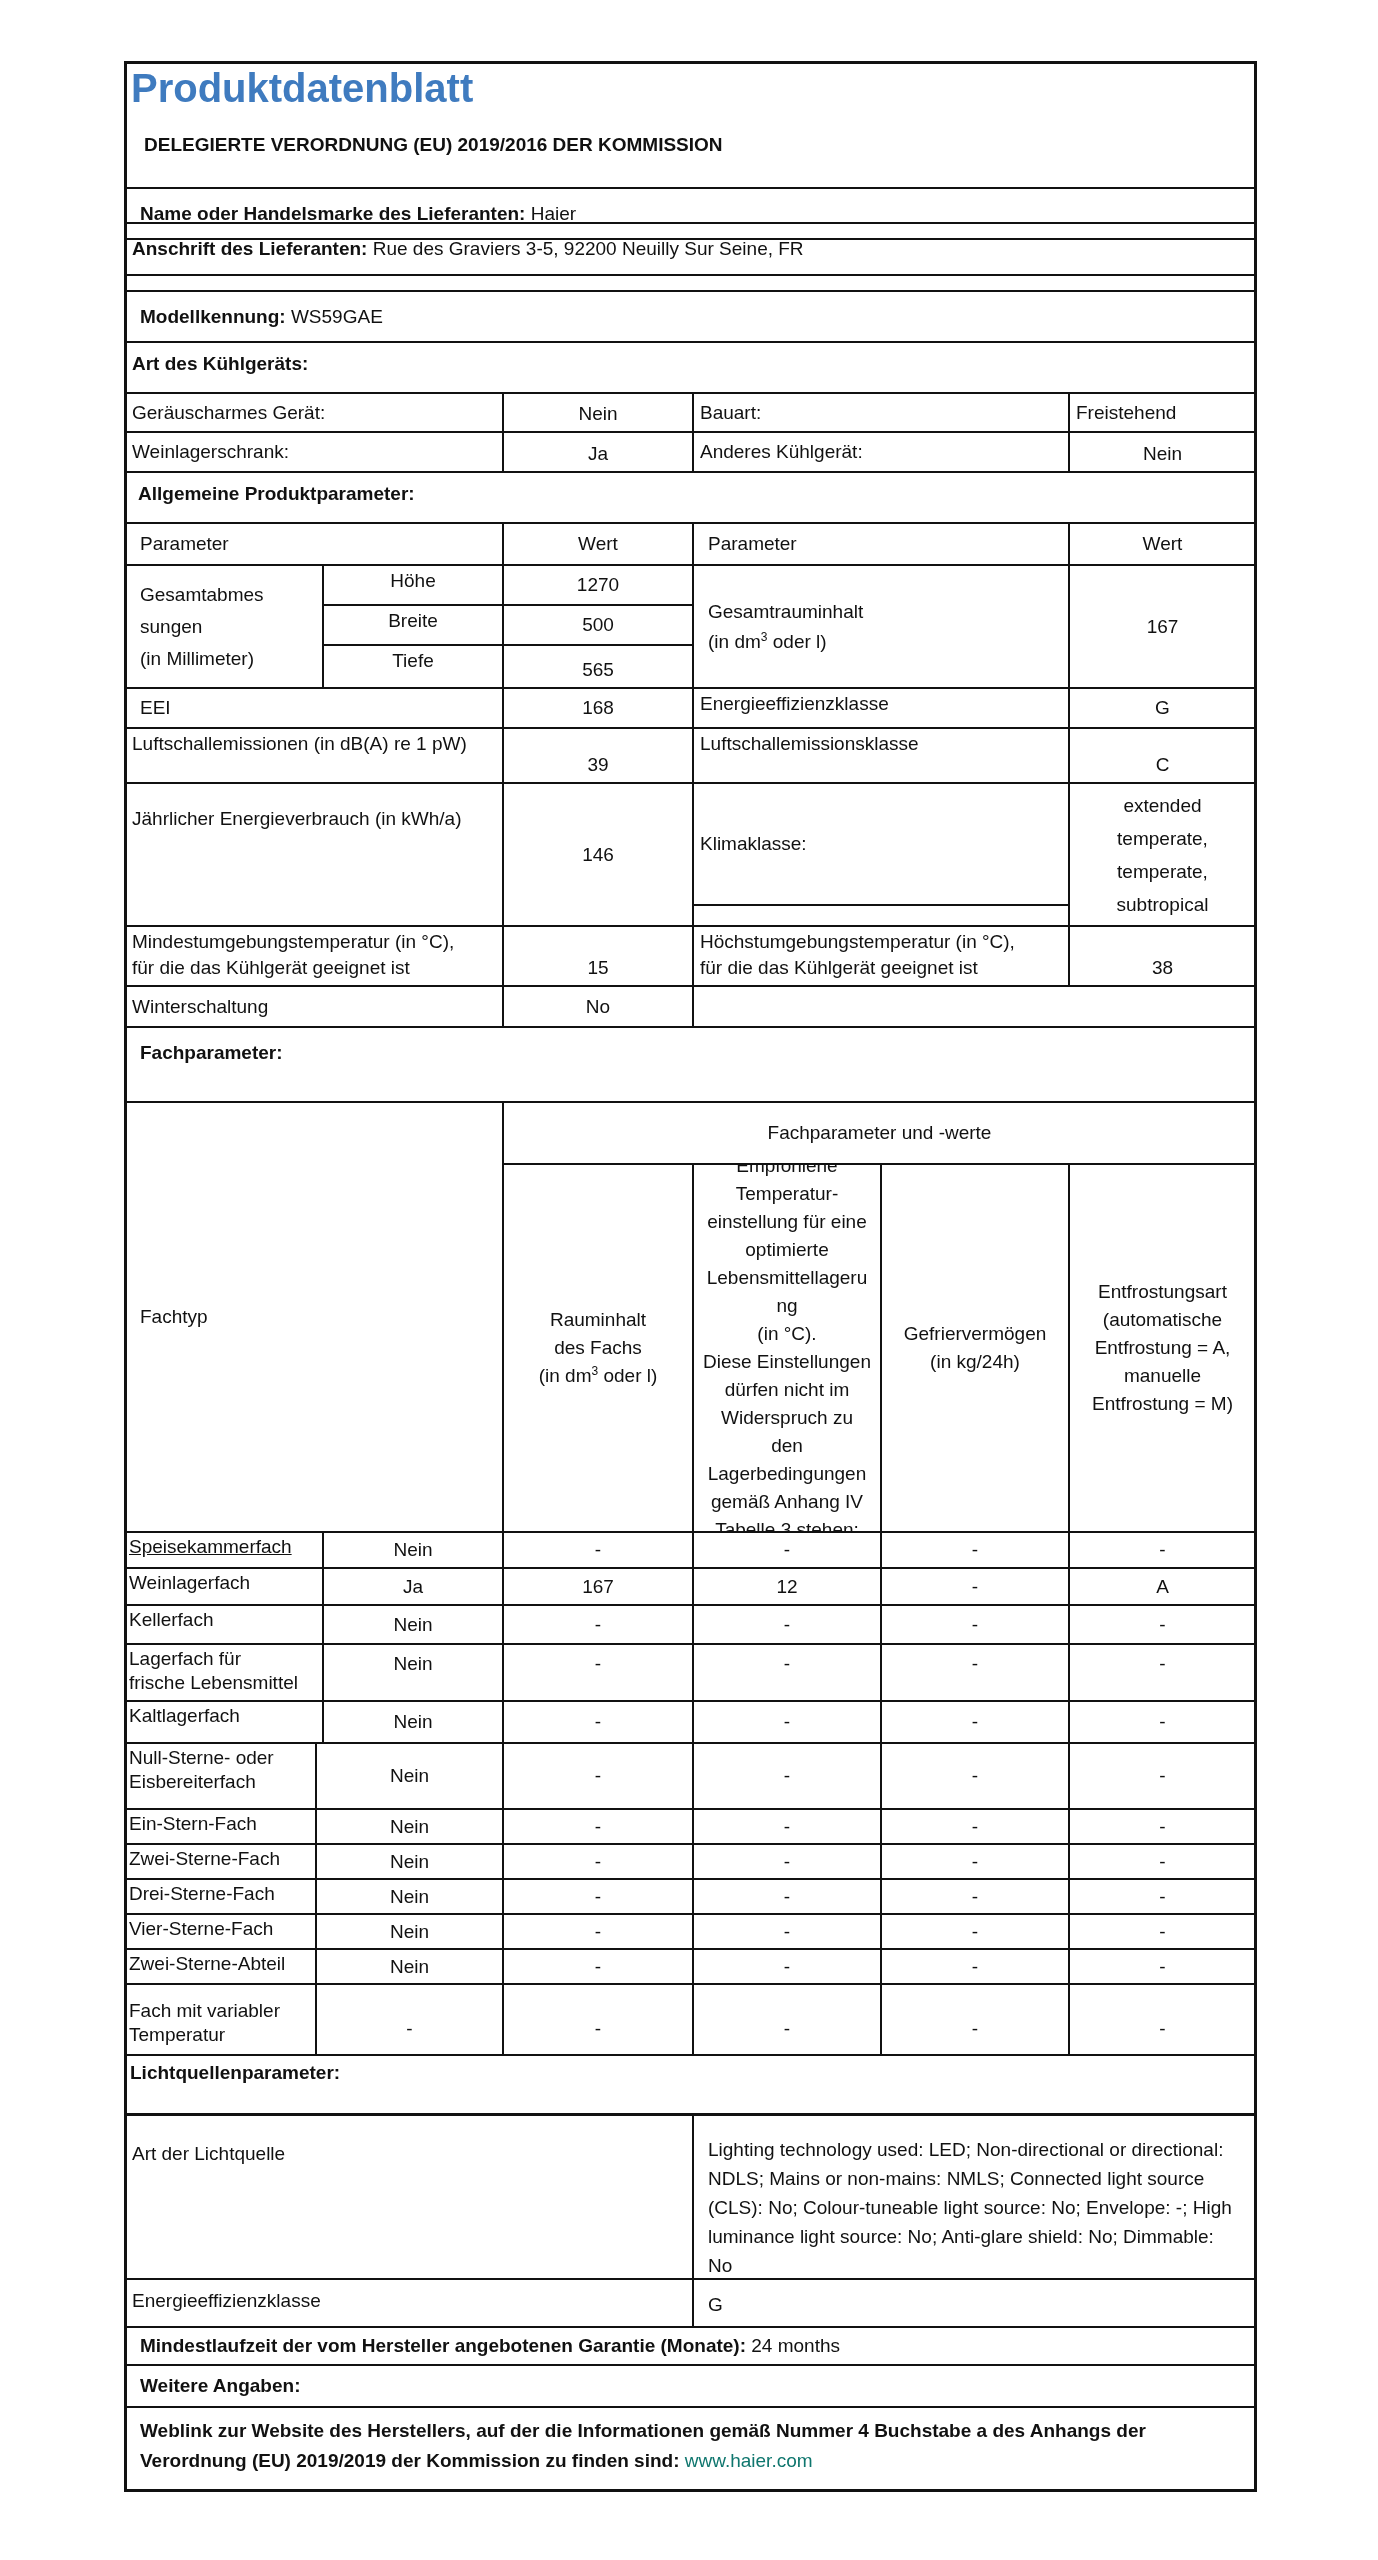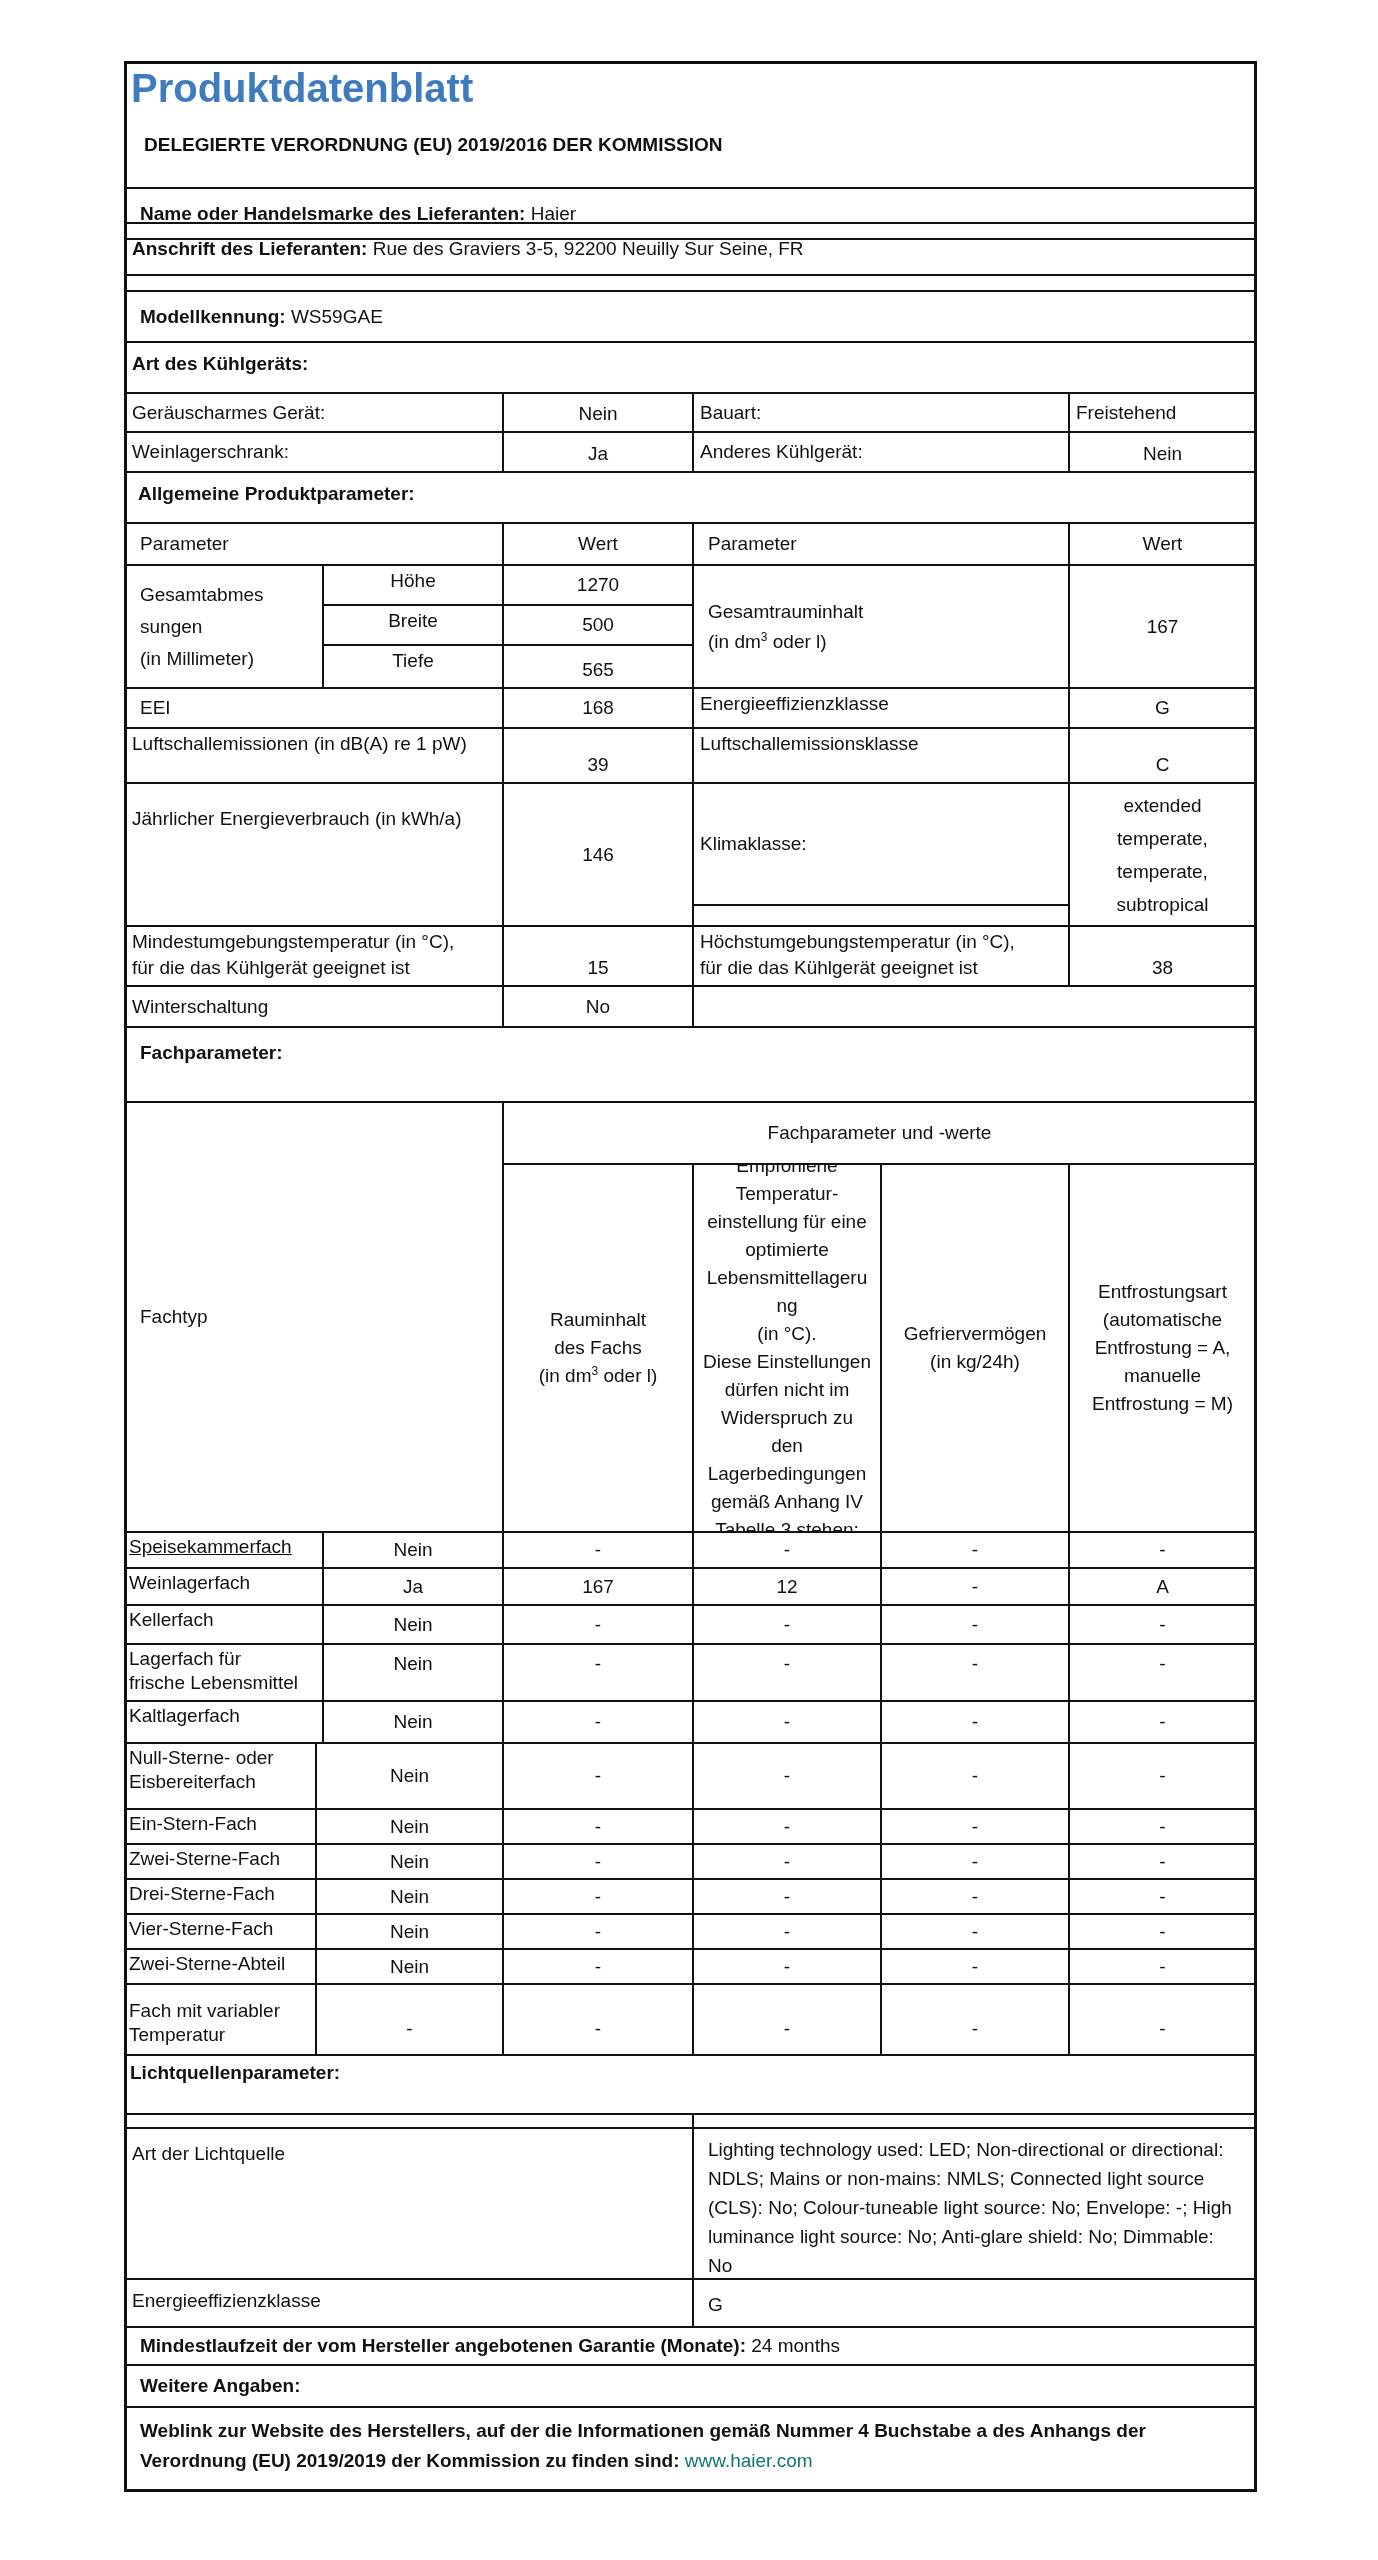--- a/index.html
+++ b/index.html
@@ -202,21 +202,21 @@
     <div class="cell" style="left: 1068px; top: 1948px; width: 189px; height: 37px; display: flex; justify-content: center; align-items: center;">-</div>
     <div class="cell" style="left: 124px; top: 1983px; width: 193px; height: 73px; white-space: pre-line; line-height: 24px; padding: 14px 3px;">Fach mit variabler
 Temperatur</div>
     <div class="cell" style="left: 315px; top: 1983px; width: 189px; height: 73px; display: flex; justify-content: center; align-items: flex-end; padding-bottom: 12px;">-</div>
     <div class="cell" style="left: 502px; top: 1983px; width: 192px; height: 73px; display: flex; justify-content: center; align-items: flex-end; padding-bottom: 12px;">-</div>
     <div class="cell" style="left: 692px; top: 1983px; width: 190px; height: 73px; display: flex; justify-content: center; align-items: flex-end; padding-bottom: 12px;">-</div>
     <div class="cell" style="left: 880px; top: 1983px; width: 190px; height: 73px; display: flex; justify-content: center; align-items: flex-end; padding-bottom: 12px;">-</div>
     <div class="cell" style="left: 1068px; top: 1983px; width: 189px; height: 73px; display: flex; justify-content: center; align-items: flex-end; padding-bottom: 12px;">-</div>
   </div>
 
-<div class="cell b" style="left:124px;top:2054px;width:1133px;height:75px;padding:4px 4px;">Lichtquellenparameter:</div>
+<div class="cell b" style="left:124px;top:2054px;width:1133px;height:62px;padding:4px 4px;">Lichtquellenparameter:</div>
 <div class="cell" style="left:124px;top:2113px;width:570px;height:167px;padding-top:26px;">Art der Lichtquelle</div>
 <div class="cell" style="left:692px;top:2113px;width:565px;height:167px;padding:20px 14px;line-height:29px;">Lighting technology used: LED; Non-directional or directional: NDLS; Mains or non-mains: NMLS; Connected light source (CLS): No; Colour-tuneable light source: No; Envelope: -; High luminance light source: No; Anti-glare shield: No; Dimmable: No</div>
 <div class="cell" style="left:124px;top:2278px;width:570px;height:50px;padding-top:8px;">Energieeffizienzklasse</div>
 <div class="cell" style="left:692px;top:2278px;width:565px;height:50px;padding:12px 14px;">G</div>
 
 <div class="cell vc" style="left:124px;top:2326px;width:1133px;height:40px;padding-left:14px;">
   <span class="b">Mindestlaufzeit der vom Hersteller angebotenen Garantie (Monate):</span>&nbsp;<span>24 months</span>
 </div>
 <div class="cell vc b" style="left:124px;top:2364px;width:1133px;height:44px;padding-left:14px;">Weitere Angaben:</div>
 <div class="cell" style="left:124px;top:2406px;width:1133px;height:86px;padding:8px 14px;line-height:30px;">

